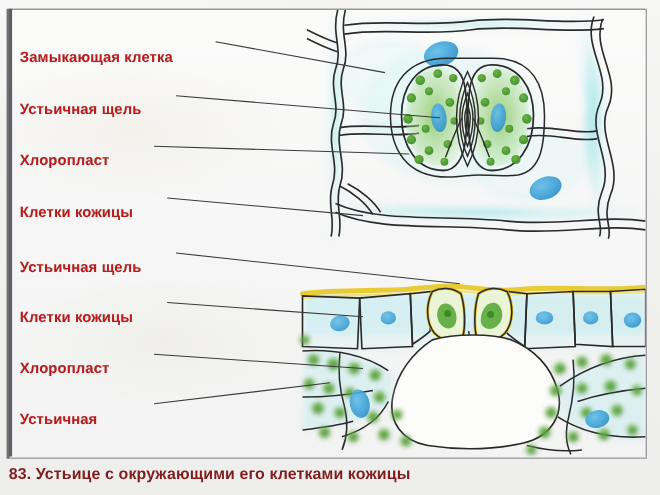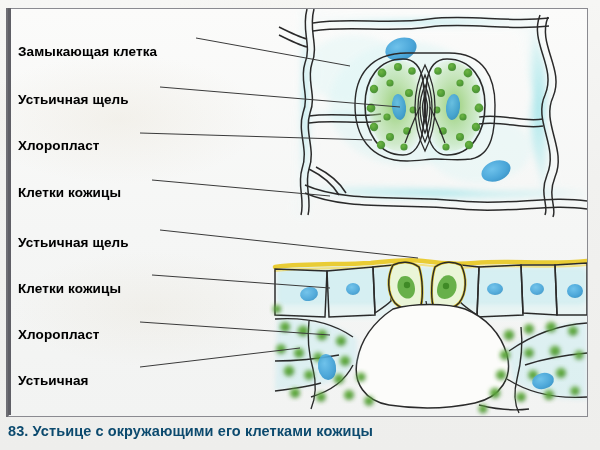--- a/index.html
+++ b/index.html
@@ -42,32 +42,32 @@
     overflow:hidden;
   }
   #leftbar{
     position:absolute;left:8px;top:8px;width:3px;height:407px;
     background:#5f5f66;
   }
 
   
   .label{
     position:absolute;
-    color:#000000;
+    color:#b91c1c;
     font-size:13.5px;
     font-weight:bold;
     white-space:nowrap;
     letter-spacing:.1px;
     text-shadow:0 0 1px rgba(120,120,120,.25);
   }
 
   
   #caption{
     position:absolute;left:8px;top:423px;
-    color:#0c4a6e;
+    color:#7f1d1d;
     font-size:14.5px;
     font-weight:bold;
     white-space:nowrap;
     letter-spacing:.1px;
   }
 
   svg{display:block;}
   #overlay{position:absolute;left:0;top:0;width:600px;height:450px;pointer-events:none;}
 </style>
 </head>

